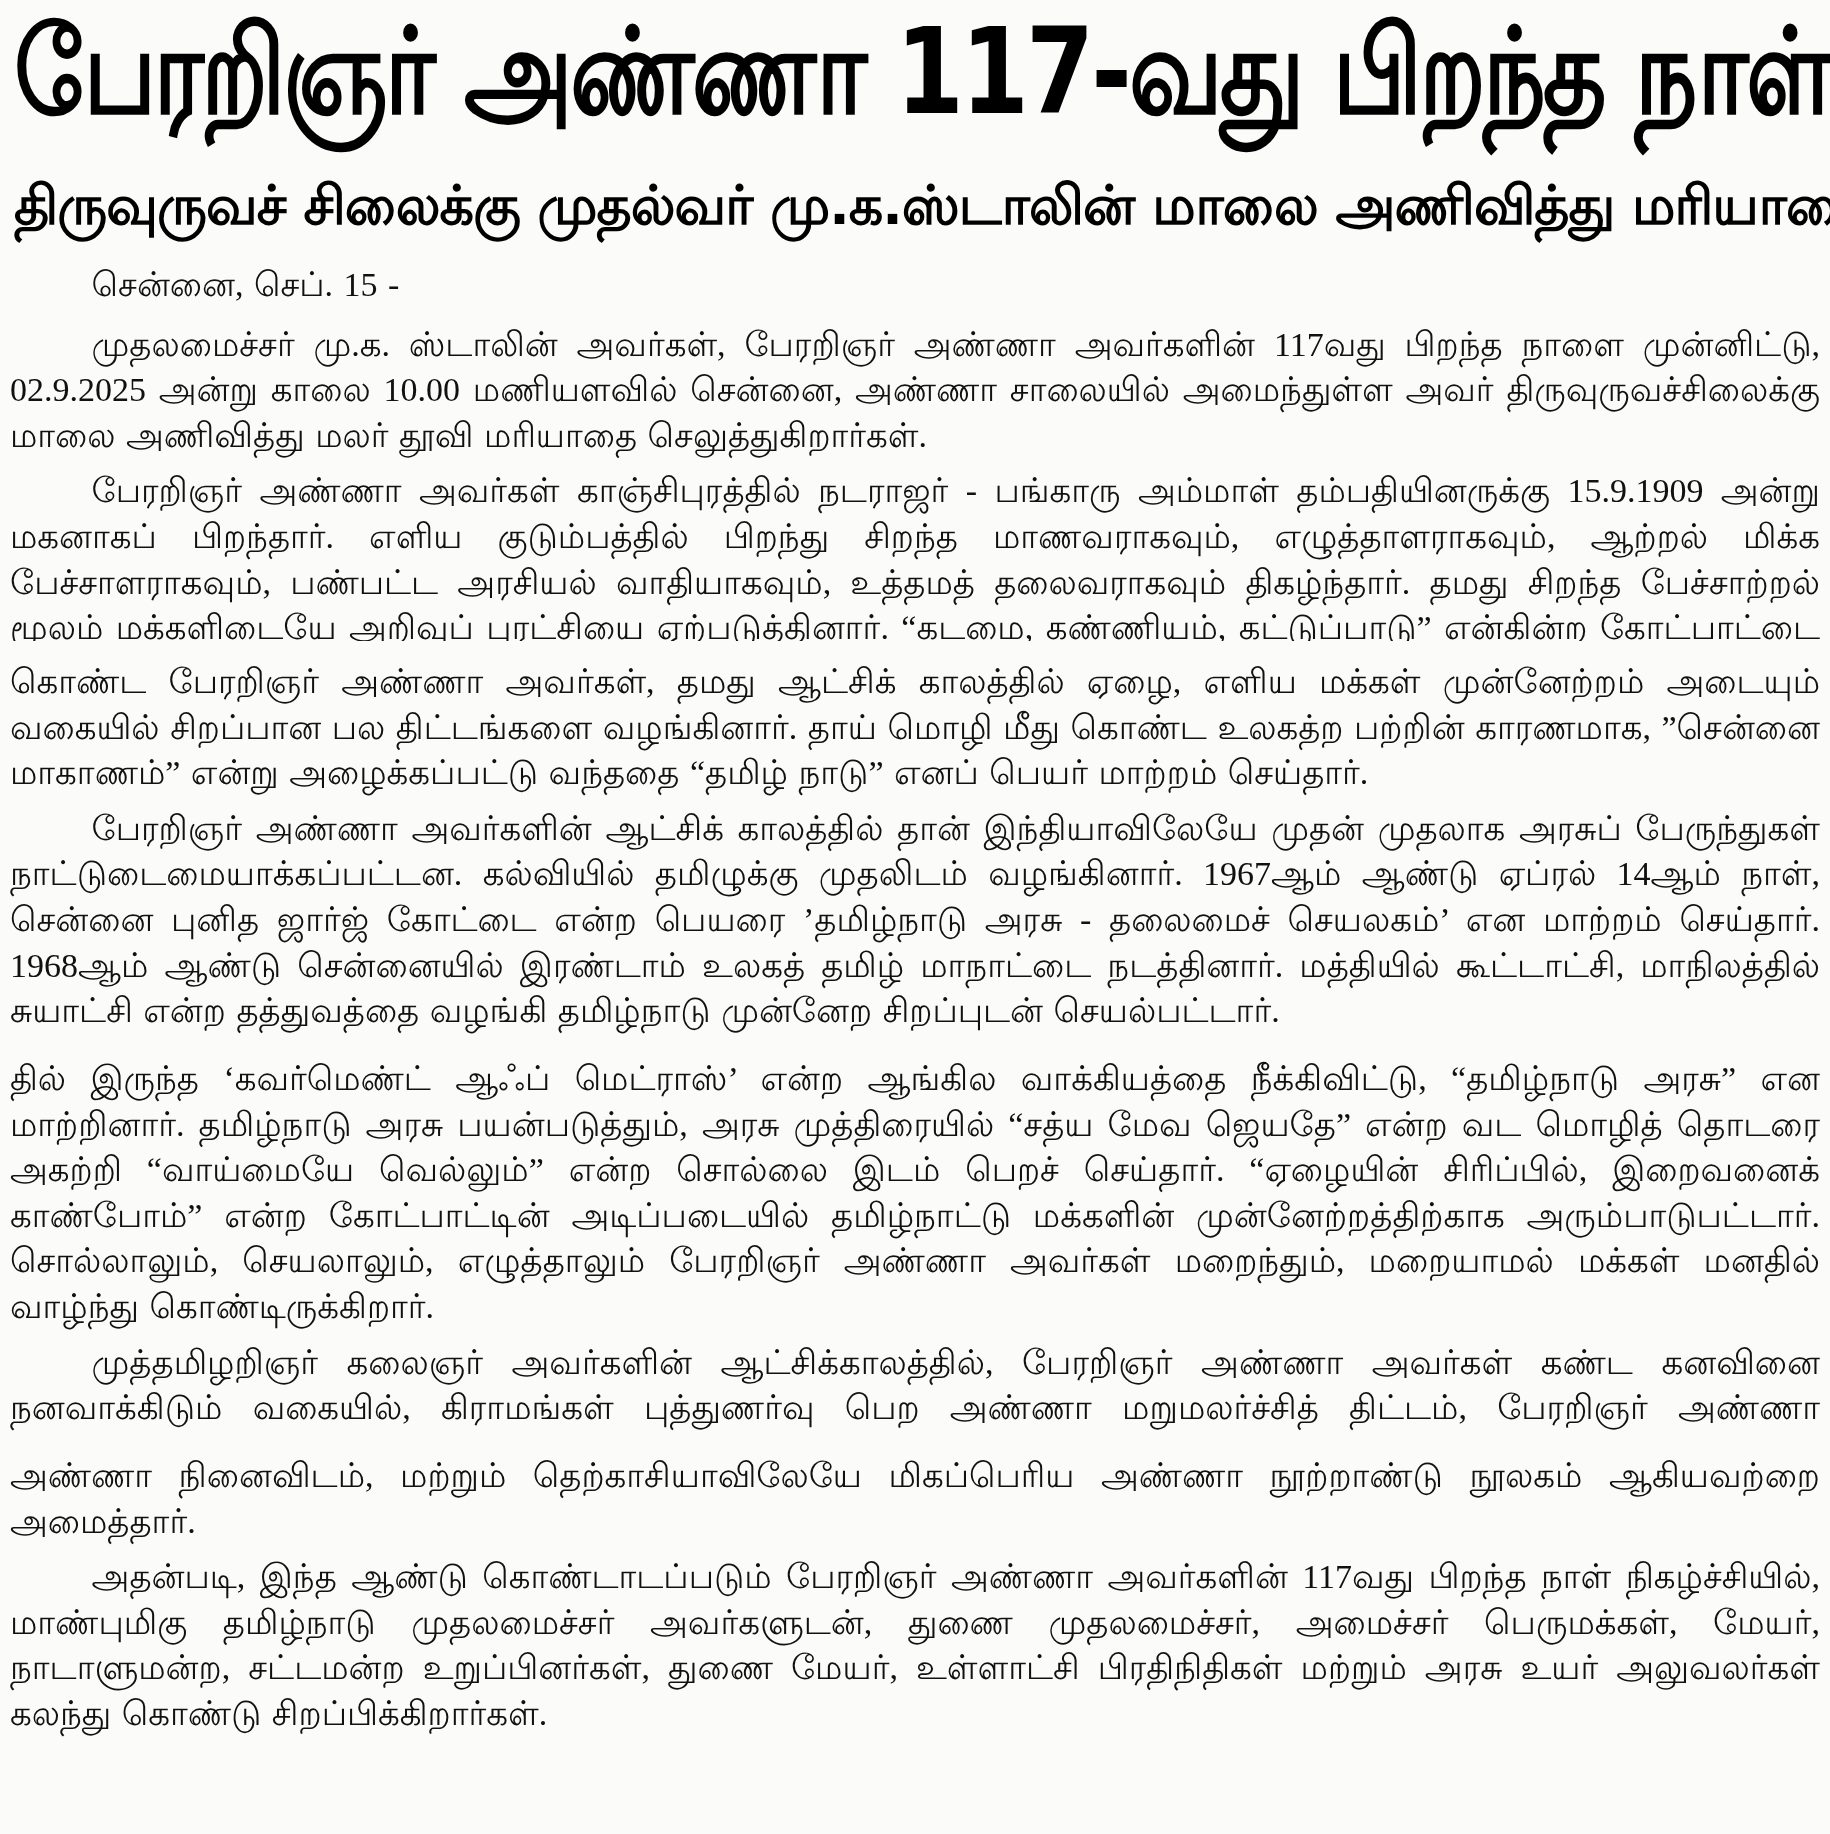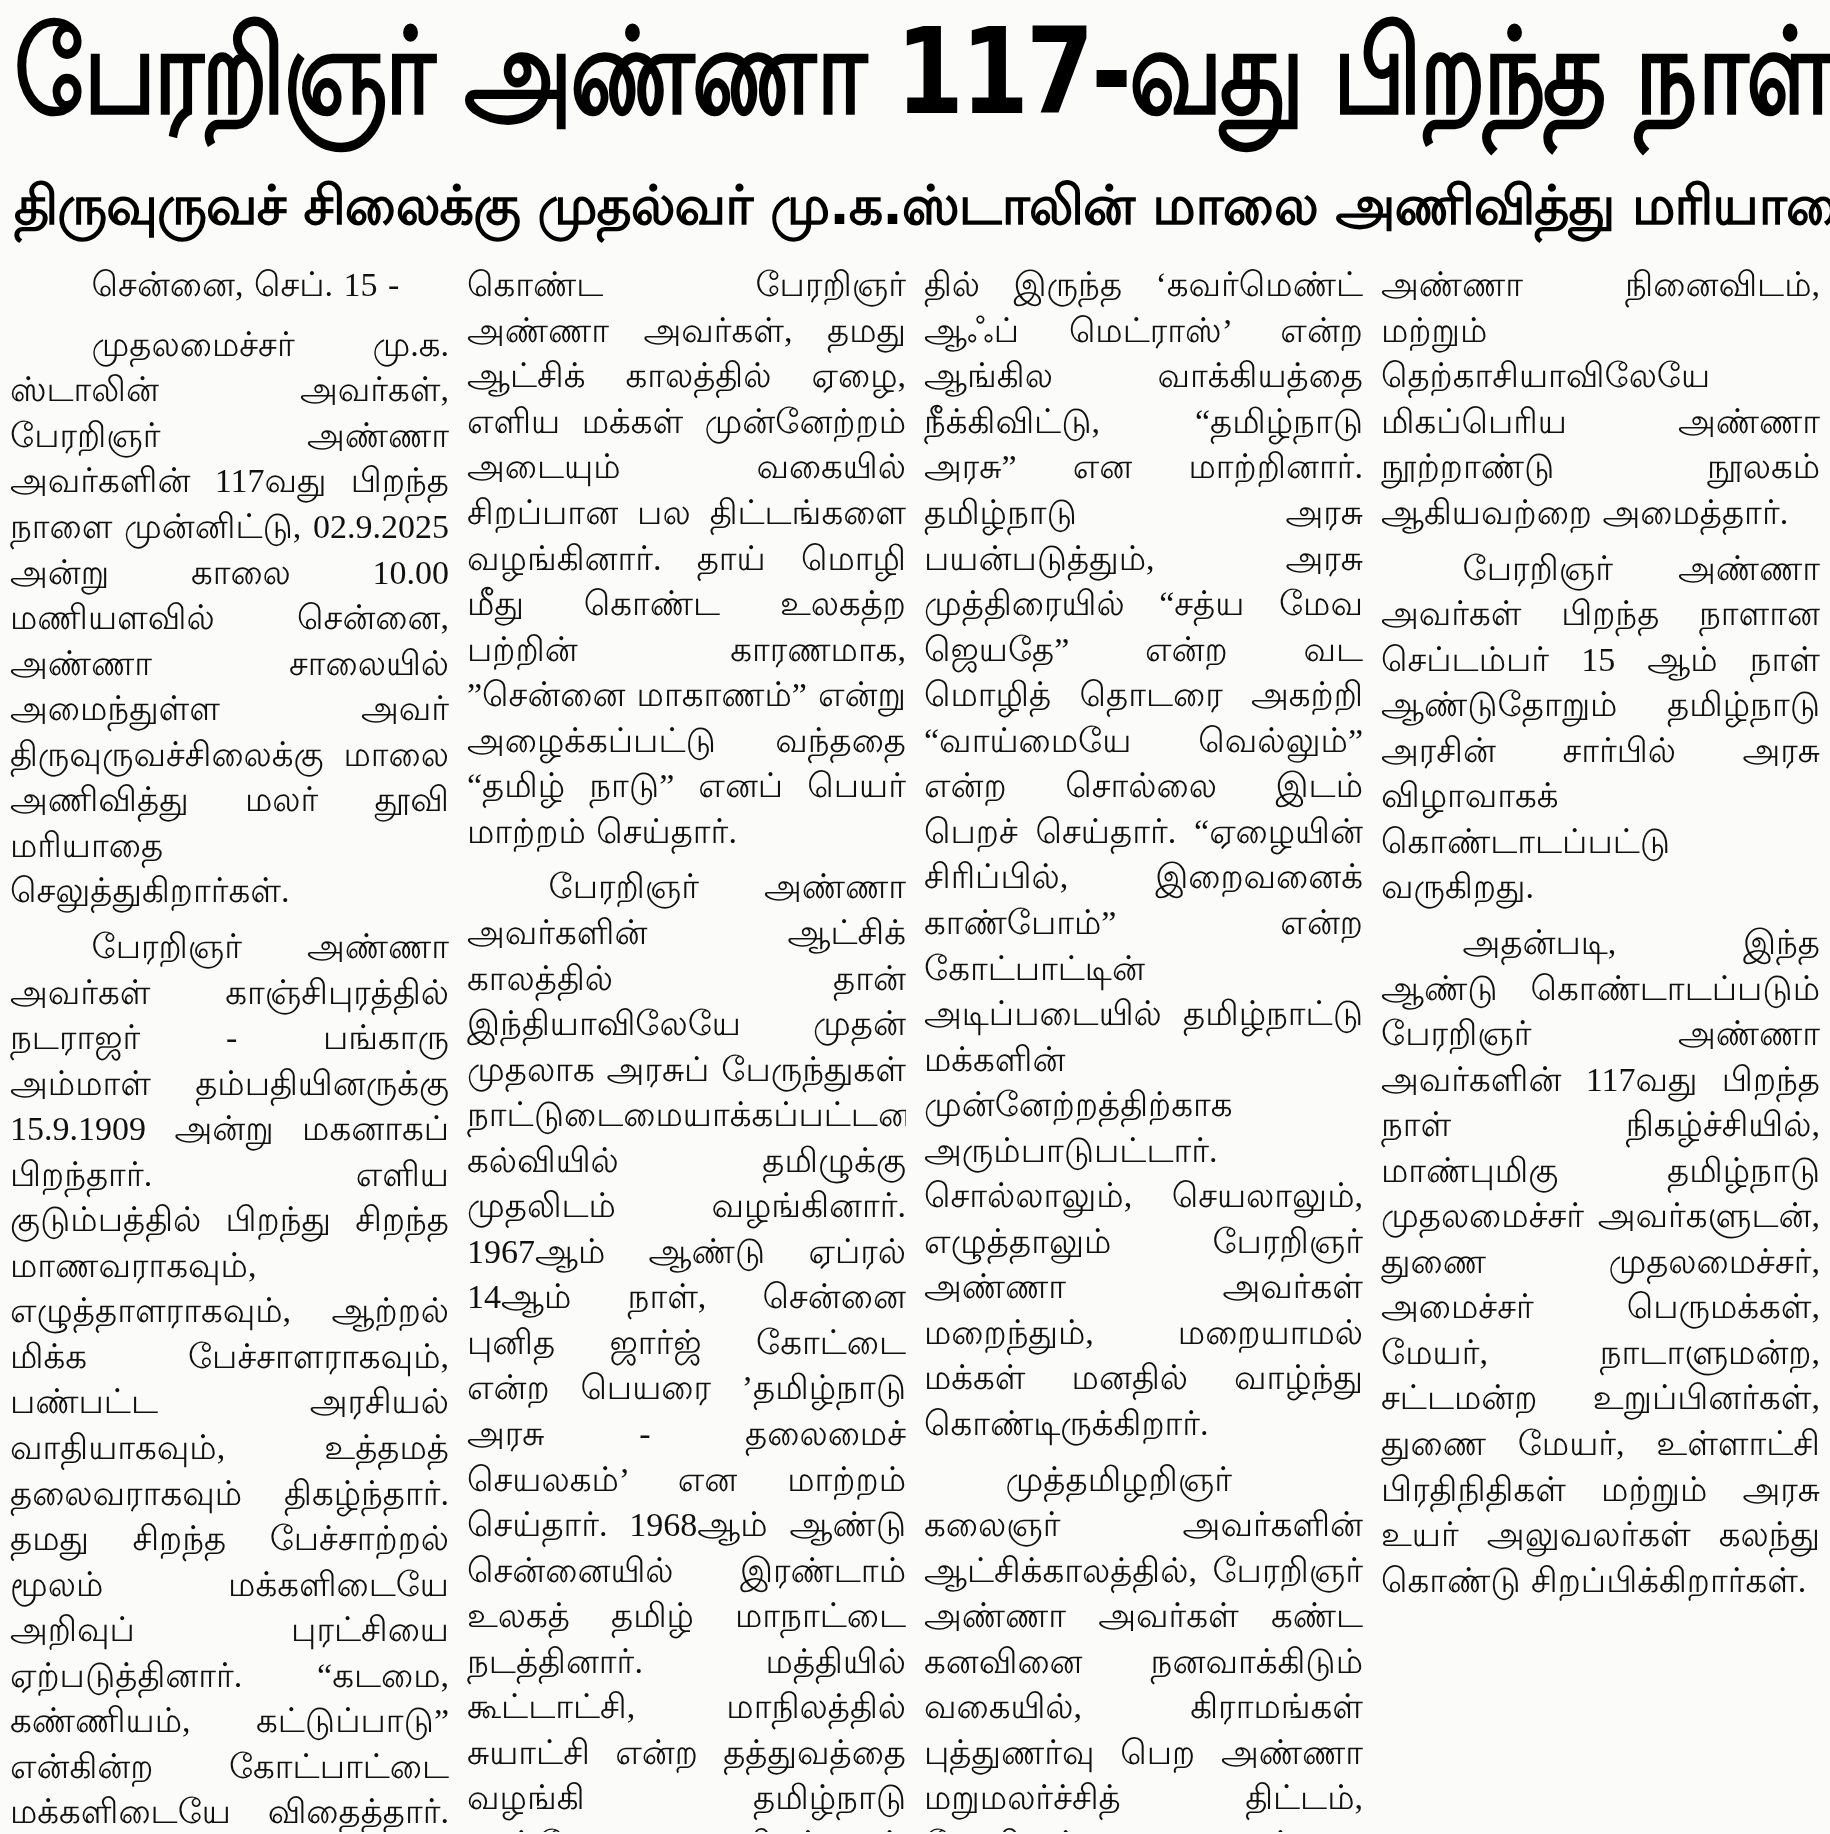--- a/index.html
+++ b/index.html
@@ -39,21 +39,21 @@
     font-family: "DejaVu Sans", "Liberation Sans", sans-serif;
     font-weight: 900;
     font-size: 54px;
     line-height: 1.12;
     letter-spacing: -1px;
     color: #000;
     white-space: nowrap;
   }
   .columns {
     display: flex;
-    flex-direction: row;
+    flex-direction: column;
     gap: 18px;
     margin-top: 26px;
     height: 1570px;
     overflow: hidden;
   }
   .col {
     flex: 1 1 0;
     min-width: 0;
     overflow: hidden;
     font-family: "Liberation Serif", "DejaVu Serif", serif;
@@ -89,17 +89,16 @@
       <div class="col">
         <p class="para">கொண்ட பேரறிஞர் அண்ணா அவர்கள், தமது ஆட்சிக் காலத்தில் ஏழை, எளிய மக்கள் முன்னேற்றம் அடையும் வகையில் சிறப்பான பல திட்டங்களை வழங்கினார். தாய் மொழி மீது கொண்ட உலகத்ற பற்றின் காரணமாக, ”சென்னை மாகாணம்” என்று அழைக்கப்பட்டு வந்ததை “தமிழ் நாடு” எனப் பெயர் மாற்றம் செய்தார்.</p>
         <p class="para indent">பேரறிஞர் அண்ணா அவர்களின் ஆட்சிக் காலத்தில் தான் இந்தியாவிலேயே முதன் முதலாக அரசுப் பேருந்துகள் நாட்டுடைமையாக்கப்பட்டன. கல்வியில் தமிழுக்கு முதலிடம் வழங்கினார். 1967ஆம் ஆண்டு ஏப்ரல் 14ஆம் நாள், சென்னை புனித ஜார்ஜ் கோட்டை என்ற பெயரை ’தமிழ்நாடு அரசு - தலைமைச் செயலகம்’ என மாற்றம் செய்தார். 1968ஆம் ஆண்டு சென்னையில் இரண்டாம் உலகத் தமிழ் மாநாட்டை நடத்தினார். மத்தியில் கூட்டாட்சி, மாநிலத்தில் சுயாட்சி என்ற தத்துவத்தை வழங்கி தமிழ்நாடு முன்னேற சிறப்புடன் செயல்பட்டார்.</p>
       </div>
       <div class="col">
         <p class="para">தில் இருந்த ‘கவர்மெண்ட் ஆஃப் மெட்ராஸ்’ என்ற ஆங்கில வாக்கியத்தை நீக்கிவிட்டு, “தமிழ்நாடு அரசு” என மாற்றினார். தமிழ்நாடு அரசு பயன்படுத்தும், அரசு முத்திரையில் “சத்ய மேவ ஜெயதே” என்ற வட மொழித் தொடரை அகற்றி “வாய்மையே வெல்லும்” என்ற சொல்லை இடம் பெறச் செய்தார். “ஏழையின் சிரிப்பில், இறைவனைக் காண்போம்” என்ற கோட்பாட்டின் அடிப்படையில் தமிழ்நாட்டு மக்களின் முன்னேற்றத்திற்காக அரும்பாடுபட்டார். சொல்லாலும், செயலாலும், எழுத்தாலும் பேரறிஞர் அண்ணா அவர்கள் மறைந்தும், மறையாமல் மக்கள் மனதில் வாழ்ந்து கொண்டிருக்கிறார்.</p>
         <p class="para indent">முத்தமிழறிஞர் கலைஞர் அவர்களின் ஆட்சிக்காலத்தில், பேரறிஞர் அண்ணா அவர்கள் கண்ட கனவினை நனவாக்கிடும் வகையில், கிராமங்கள் புத்துணர்வு பெற அண்ணா மறுமலர்ச்சித் திட்டம், பேரறிஞர் அண்ணா அவர்களின் புகழுக்கு மேலும் பெருமை சேர்க்கும் வகையில், சென்னை மெரினா கடற்கரையில் பேரறிஞர்</p>
       </div>
       <div class="col">
         <p class="para">அண்ணா நினைவிடம், மற்றும் தெற்காசியாவிலேயே மிகப்பெரிய அண்ணா நூற்றாண்டு நூலகம் ஆகியவற்றை அமைத்தார்.</p>
-        <p class="para indent">பேரறிஞர் அண்ணா அவர்கள் பிறந்த நாளான செப்டம்பர் 15 ஆம் நாள் ஆண்டுதோறும் தமிழ்நாடு அரசின் சார்பில் அரசு விழாவாகக் கொண்டாடப்பட்டு வருகிறது.</p>
         <p class="para indent">அதன்படி, இந்த ஆண்டு கொண்டாடப்படும் பேரறிஞர் அண்ணா அவர்களின் 117வது பிறந்த நாள் நிகழ்ச்சியில், மாண்புமிகு தமிழ்நாடு முதலமைச்சர் அவர்களுடன், துணை முதலமைச்சர், அமைச்சர் பெருமக்கள், மேயர், நாடாளுமன்ற, சட்டமன்ற உறுப்பினர்கள், துணை மேயர், உள்ளாட்சி பிரதிநிதிகள் மற்றும் அரசு உயர் அலுவலர்கள் கலந்து கொண்டு சிறப்பிக்கிறார்கள்.</p>
       </div>
     </div>
 </div>
 
 </body></html>

